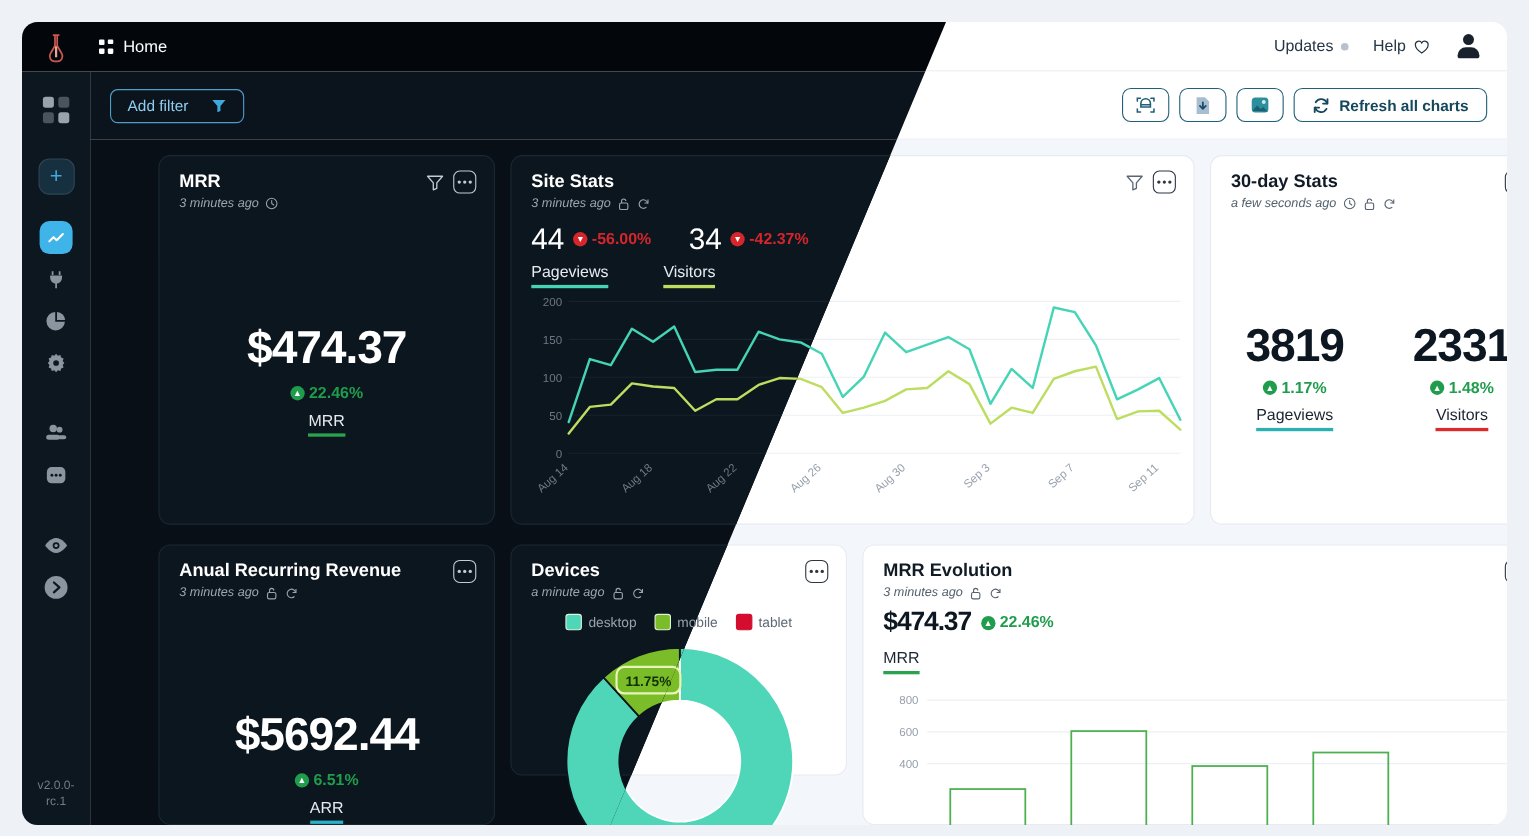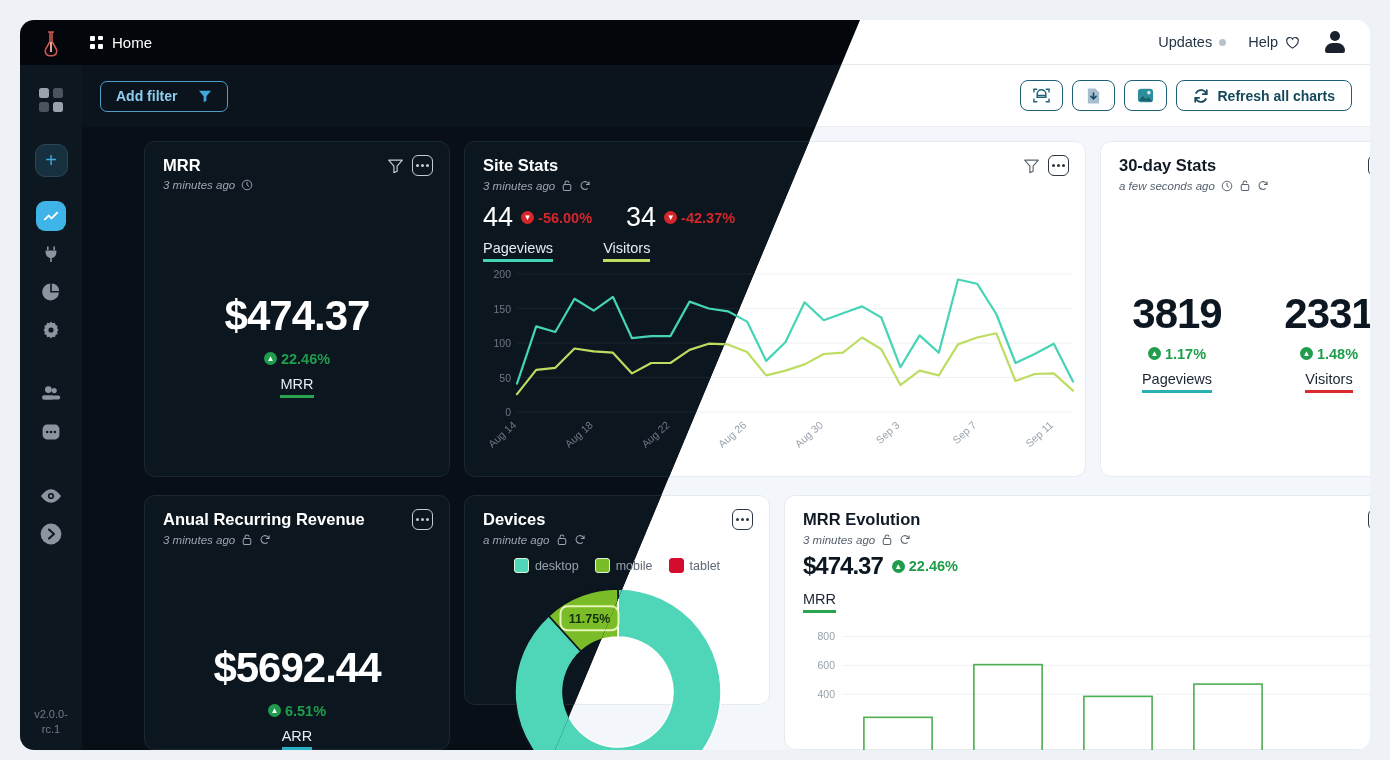--- a/index.html
+++ b/index.html
@@ -83,21 +83,21 @@
 
   
   .tools {
     position:absolute; left:62px; top:45px; width:1288px; height:62px;
     display:flex; align-items:center; padding:0 18px;
   }
   .tools.light { background:#ffffff; border-bottom:1px solid #e9edf2; }
   .tools.dark  { background:#0b141c; }
   .addfilter {
     display:flex; align-items:center; gap:21px; height:31px; padding:0 15px;
-    border-radius:7px; font-size:14px; font-weight:bold; cursor:pointer;
+    border-radius:7px; font-size:14px; font-weight:normal; cursor:pointer;
   }
   .light .addfilter { border:1.3px solid #2d6f8e; color:#1c5f7e; }
   .dark  .addfilter { border:1.3px solid #4f9dc9; color:#8ecdf0; }
   .tools-right { margin-left:auto; display:flex; align-items:center; gap:9px; }
   .tbtn { height:31px; width:43px; border-radius:8px; display:flex; align-items:center; justify-content:center; cursor:pointer; }
   .light .tbtn { border:1.3px solid #1f5f77; }
   .dark  .tbtn { border:1.3px solid #3c7f9c; }
   .refresh { display:flex; align-items:center; gap:9px; height:31px; padding:0 16px; border-radius:8px; font-size:14px; font-weight:bold; cursor:pointer; }
   .light .refresh { border:1.3px solid #1f5f77; color:#15485c; }
   .dark  .refresh { border:1.3px solid #3c7f9c; color:#b6e0f2; }
@@ -113,21 +113,21 @@
   .c-mrr   { left:34px;  top:14px;  width:306px; height:336px; }
   .c-site  { left:354px; top:14px;  width:622px; height:336px; }
   .c-30d   { left:990px; top:14px;  width:306px; height:336px; }
   .c-arr   { left:34px;  top:368px; width:306px; height:255px; }
   .c-dev   { left:354px; top:368px; width:306px; height:210px; }
   .c-evo   { left:674px; top:368px; width:622px; height:255px; }
 
   .ctitle { position:absolute; left:18px; top:14px; font-size:16.5px; font-weight:bold; }
   .light .ctitle { color:#111b26; }
   .dark  .ctitle { color:#ffffff; }
-  .csub { position:absolute; left:18px; top:37px; display:flex; align-items:flex-end; gap:6px; font-size:11.5px; font-style:italic; }
+  .csub { position:absolute; left:18px; top:37px; display:flex; align-items:flex-start; gap:6px; font-size:11.5px; font-style:italic; }
   .light .csub { color:#55616e; }
   .dark  .csub { color:#9aa5b0; }
   .chead-ic { position:absolute; top:13px; display:flex; align-items:center; gap:8px; }
   .dots { width:21px; height:21px; border-radius:6px; display:flex; align-items:center; justify-content:center; gap:2px; }
   .light .dots { border:1.4px solid #2b3642; }
   .dark  .dots { border:1.4px solid #c3ccd5; }
   .dots i { width:3px; height:3px; border-radius:50%; display:block; }
   .light .dots i { background:#2b3642; }
   .dark  .dots i { background:#c3ccd5; }
 

